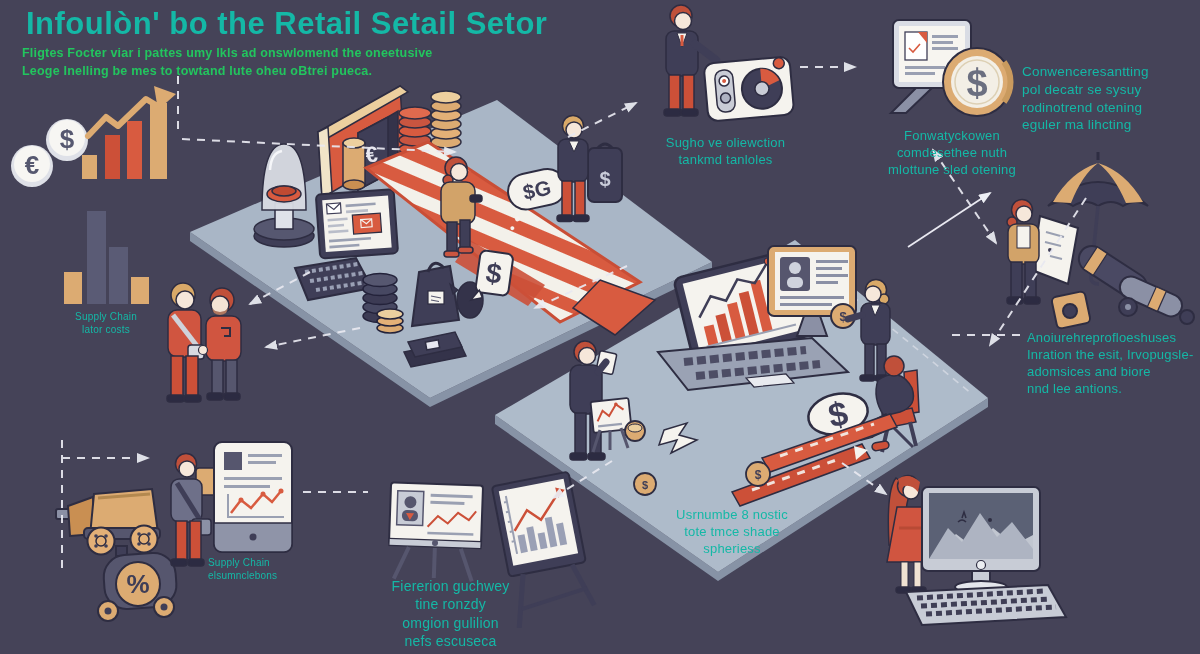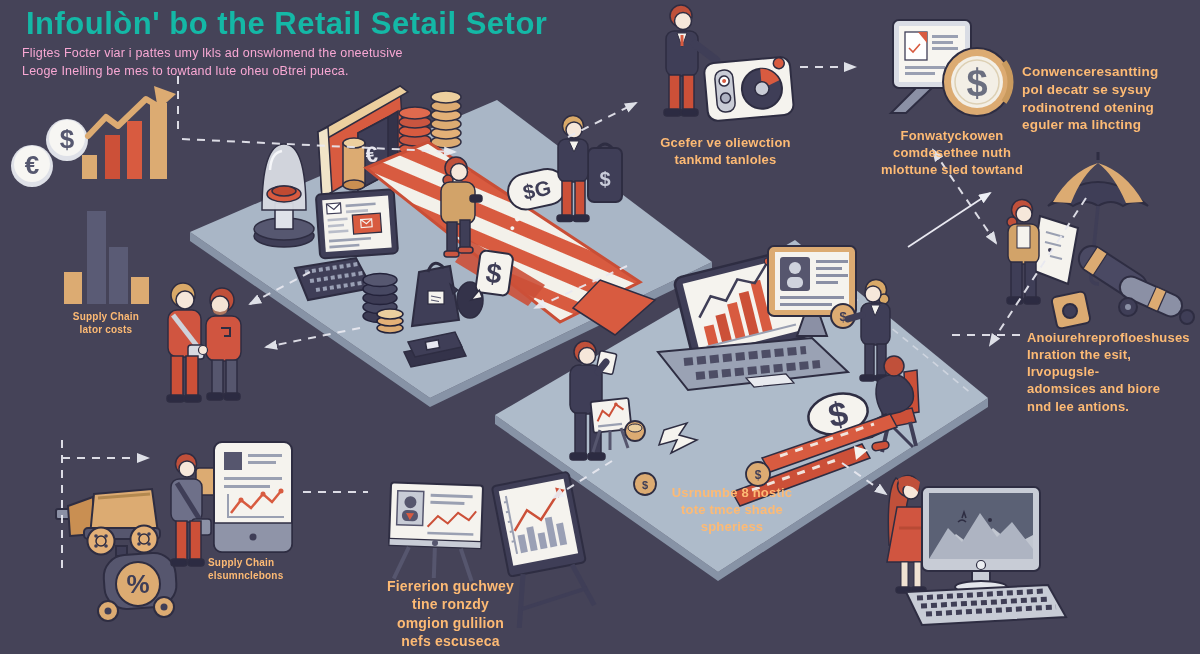--- a/index.html
+++ b/index.html
@@ -2,22 +2,22 @@
 <html><head>
 <meta charset="utf-8">
 <style>
   html,body{margin:0;padding:0;background:#2e2d3e;}
   .canvas{position:relative;width:1200px;height:654px;background:#454358;overflow:hidden;
           font-family:"Liberation Sans",sans-serif;}
   .art{position:absolute;left:0;top:0;}
   .hdr-title{position:absolute;left:26px;top:6px;font-size:31px;font-weight:bold;
              color:#14b8a6;letter-spacing:.5px;}
   .hdr-sub{position:absolute;left:22px;top:44px;font-size:12.5px;line-height:1.45;
-           color:#f9a8d4;white-space:pre-line;font-weight:400;letter-spacing:.2px;}
-  .lbl{position:absolute;color:#fdba74;font-weight:bold;font-size:13px;line-height:1.32;
+           color:#22c55e;white-space:pre-line;font-weight:700;letter-spacing:.2px;}
+  .lbl{position:absolute;color:#14b8a6;font-weight:normal;font-size:13px;line-height:1.32;
        white-space:pre-line;letter-spacing:.2px;}
   .c{text-align:center;} .big{font-size:10px;}
 </style>
 </head>
 <body>
 
 <div class="canvas">
 
 <svg class="art" width="1200" height="654" viewBox="0 0 1200 654">
   <defs>
@@ -563,38 +563,38 @@
   </g>
 </svg>
 
 <div class="hdr-title">Infoulòn' bo the Retail Setail Setor</div>
 <div class="hdr-sub">Fligtes Focter viar i pattes umy lkls ad onswlomend the oneetusive
 Leoge Inelling be mes to towtand lute oheu oBtrei pueca.</div>
 
 <div class="lbl c big" style="left:36px;top:310px;width:140px;">Supply Chain
 lator costs</div>
 
-<div class="lbl c" style="left:638px;top:134px;width:175px;">Gcefer ve oliewction
+<div class="lbl c" style="left:638px;top:134px;width:175px;">Sugho ve oliewction
 tankmd tanloles</div>
 
 <div class="lbl c" style="left:872px;top:127px;width:160px;">Fonwatyckowen
 comdesethee nuth
-mlottune sled towtand</div>
+mlottune sled otening</div>
 
 <div class="lbl" style="left:1022px;top:63px;width:176px;font-size:13.5px;">Conwenceresantting
 pol decatr se sysuy
 rodinotrend otening
 eguler ma lihcting</div>
 
 <div class="lbl" style="left:1027px;top:329px;width:176px;">Anoiurehreprofloeshuses
 Inration the esit, Irvopugsle-
 adomsices and biore
 nnd lee antions.</div>
 
-<div class="lbl c" style="left:652px;top:484px;width:160px;">Usrnumbe 8 nostic
+<div class="lbl c" style="left:652px;top:506px;width:160px;">Usrnumbe 8 nostic
 tote tmce shade
 spheriess</div>
 
 <div class="lbl big" style="left:208px;top:556px;width:150px;">Supply Chain
 elsumnclebons</div>
 
 <div class="lbl c" style="left:383px;top:577px;width:135px;font-size:14px;">Fiererion guchwey
 tine ronzdy
 omgion gulilion
 nefs escuseca</div>

